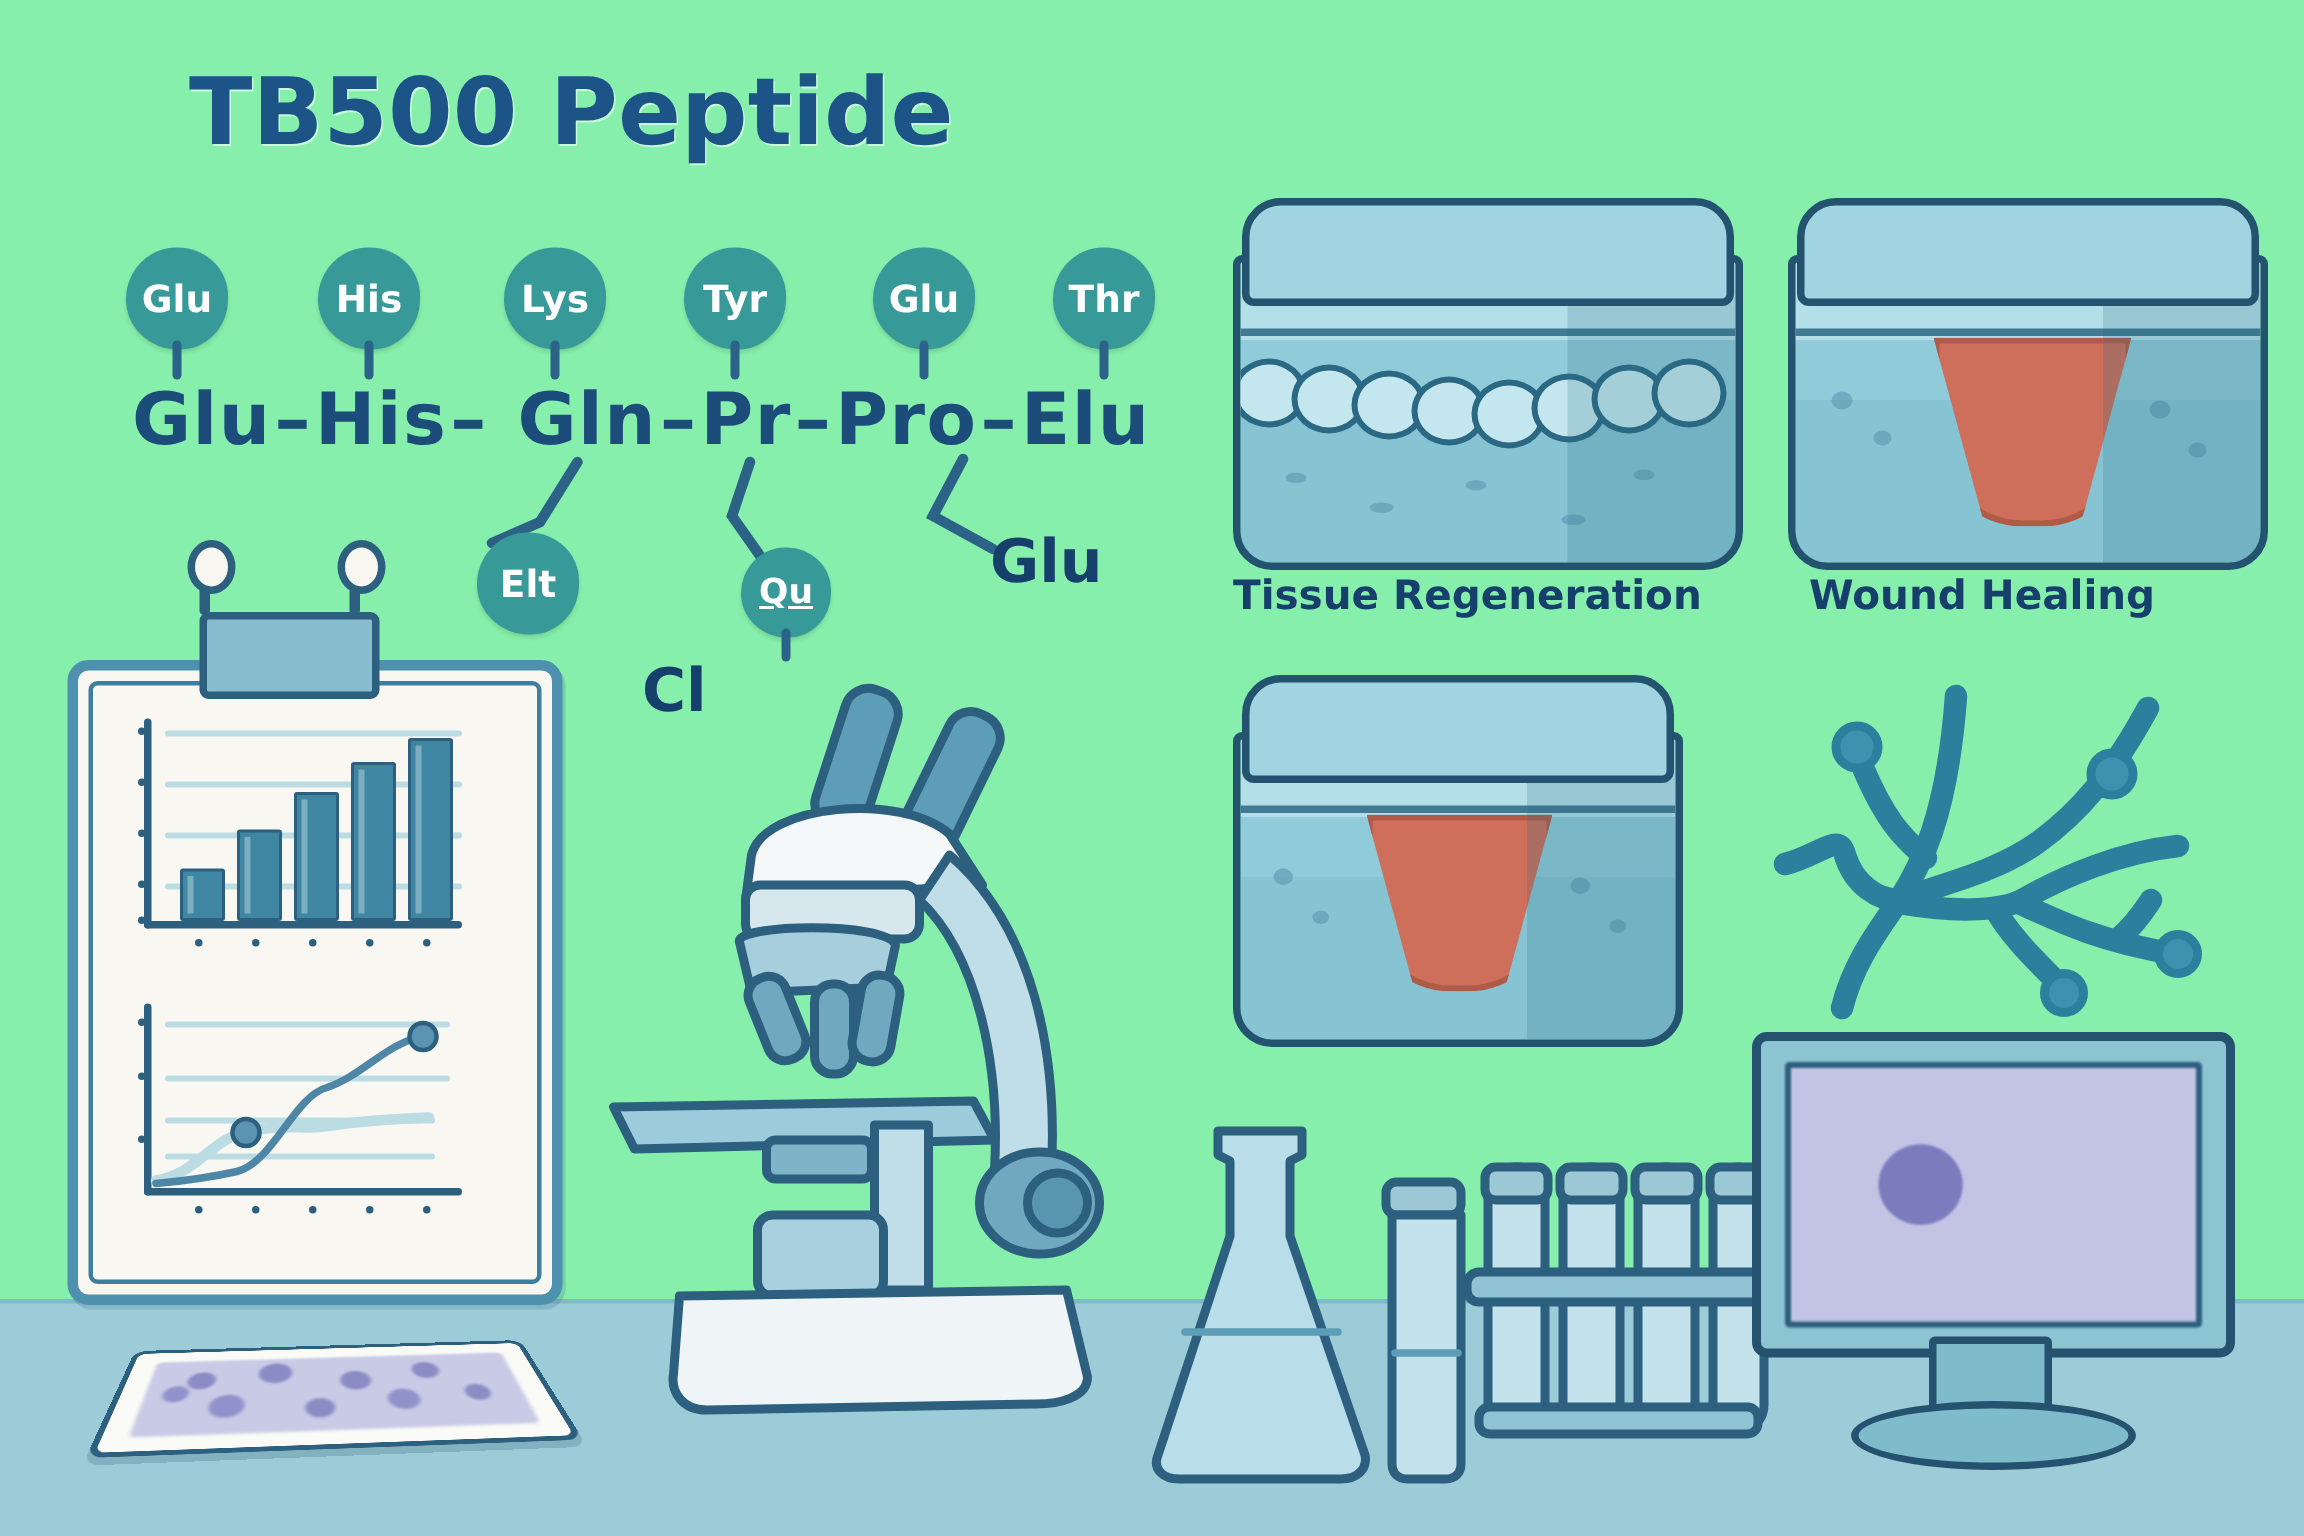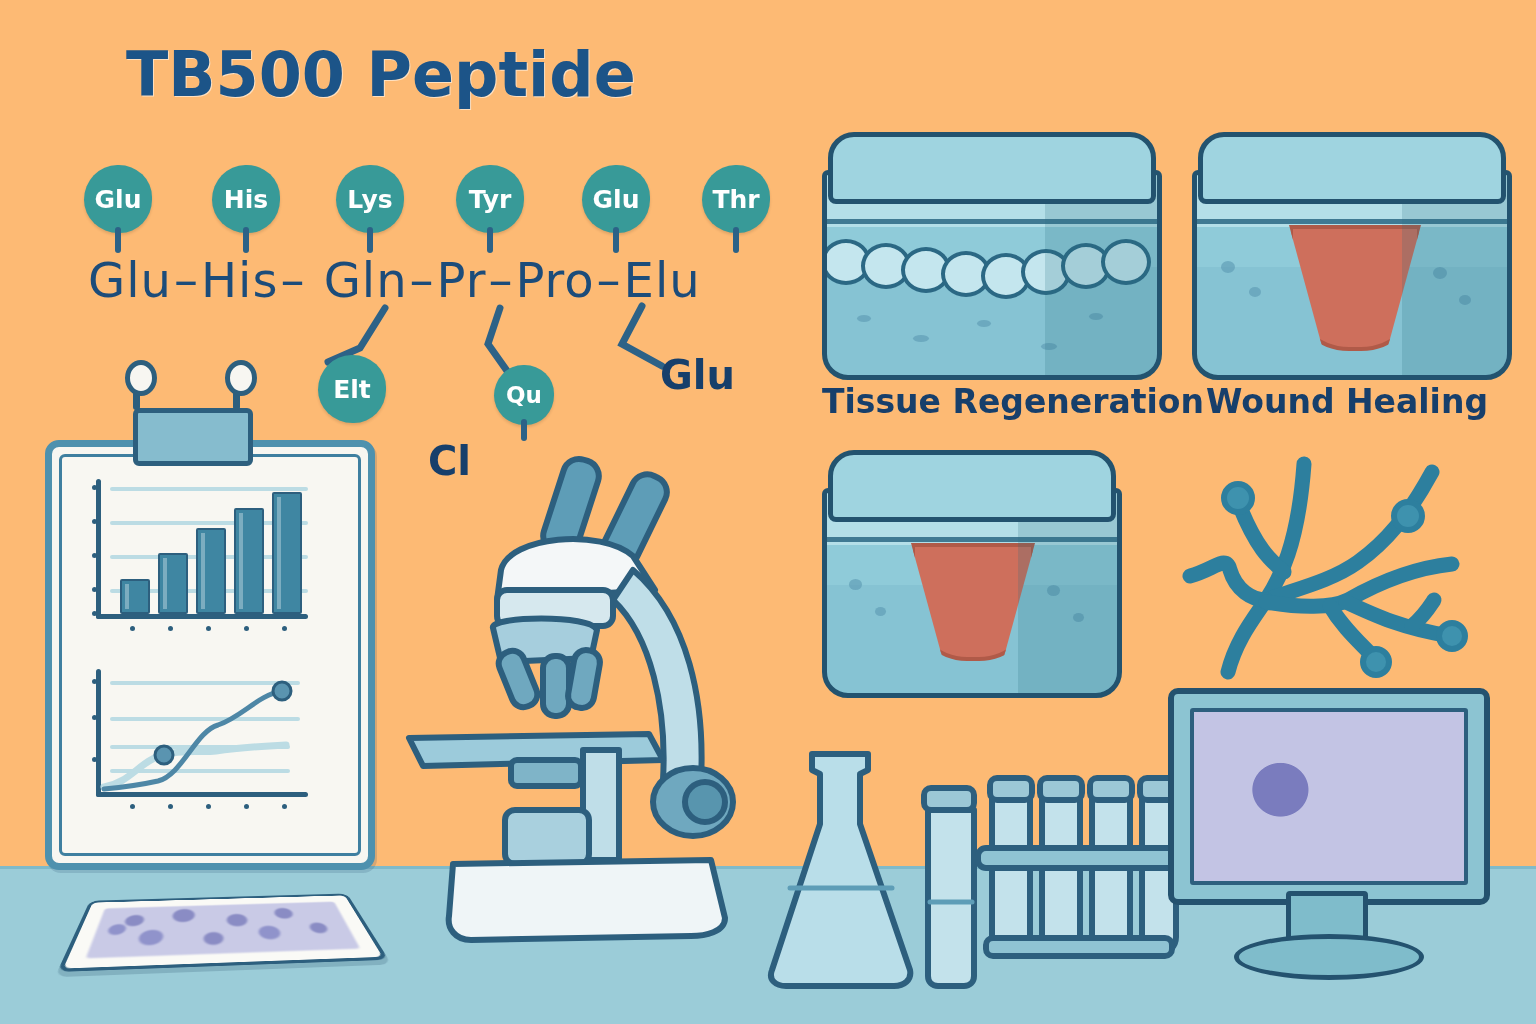--- a/index.html
+++ b/index.html
@@ -1,21 +1,21 @@
 <!DOCTYPE html>
 <html><head>
 <meta charset="utf-8">
 <style>
   html,body{margin:0;padding:0;}
   body{
     width:1536px;height:1024px;overflow:hidden;
     font-family:"DejaVu Sans", sans-serif;
     background:#F5F4EE;
   }
-  #stage{position:relative;width:1536px;height:1024px;background:#fdba74;}
+  #stage{position:relative;width:1536px;height:1024px;background:#86efac;}
 
   
   .table-surface{
     position:absolute;left:0;top:866px;width:1536px;height:158px;
     background:#9BCCD8;
   }
   .table-surface:after{
     content:"";position:absolute;left:0;top:0;width:100%;height:3px;
     background:#7FBACA;
   }
@@ -43,21 +43,21 @@
     box-shadow:0 2px 3px rgba(0,0,0,.12);
   }
   .bubble .stem{
     position:absolute;left:50%;top:62px;width:6px;height:26px;
     margin-left:-3px;background:#2C6287;border-radius:3px;
   }
 
   
   .chain{
     position:absolute;left:88px;top:252px;
-    font-size:48px;color:#1C4C7A;font-weight:400;white-space:nowrap;
+    font-size:48px;color:#1C4C7A;font-weight:700;white-space:nowrap;
     letter-spacing:1px;
   }
   .chain .dash{color:#1C4C7A;padding:0 2px;}
 
   
   .free-label{
     position:absolute;font-size:40px;color:#173F6B;font-weight:600;white-space:nowrap;
   }
 
   
@@ -154,21 +154,21 @@
   .t-shade{position:absolute;right:0;top:0;width:34%;height:100%;background:rgba(40,110,130,.20);}
   .t-band{position:absolute;left:0;width:100%;height:5px;background:#2B6884;opacity:.85;}
   .t-cells{position:absolute;left:0;width:100%;height:40px;}
   .t-cell{position:absolute;width:42px;height:38px;border:4px solid #2B6884;border-radius:50%;background:#C4E6EE;}
   .wound{
     position:absolute;background:#CE6F5C;border:4px solid #B05A48;
   }
   .speck{position:absolute;border-radius:50%;background:#5E9BB4;opacity:.65;}
 
   .caption{
-    position:absolute;font-size:33px;color:#173F6B;font-weight:600;white-space:nowrap;
+    position:absolute;font-size:27px;color:#173F6B;font-weight:600;white-space:nowrap;
   }
 
   
   .vessel{position:absolute;left:1180px;top:450px;width:320px;height:230px;}
 </style>
 </head>
 <body>
 
 <div id="stage">
 
@@ -208,21 +208,21 @@
   <svg class="connector" style="left:250px;top:300px;width:420px;height:130px;" viewBox="0 0 420 130">
     <path d="M135 8 L110 48 L78 62" stroke="#2D6287" stroke-width="7" fill="none" stroke-linecap="round"></path>
     <path d="M250 8 L238 44 L262 78" stroke="#2D6287" stroke-width="7" fill="none" stroke-linecap="round"></path>
     <path d="M392 6 L372 44 L412 66" stroke="#2D6287" stroke-width="7" fill="none" stroke-linecap="round"></path>
   </svg>
 
   <div class="bubble" style="left:318px;top:355px;">
     <span>Elt</span>
 
   </div>
-  <div class="bubble" style="left:494px;top:365px;width:60px;height:60px;font-size:23px;">
+  <div class="bubble" style="left:494px;top:365px;width:60px;height:60px;font-size:23px;text-decoration:underline;">
     <span>Qu</span>
     <span class="stem" style="top:54px;height:22px;"></span>
   </div>
   <div class="free-label" style="left:428px;top:438px;">Cl</div>
   <div class="free-label" style="left:660px;top:352px;">Glu</div>
 
   <div class="clipboard">
     <div class="cb-body"></div>
     <div class="cb-inner">
 

